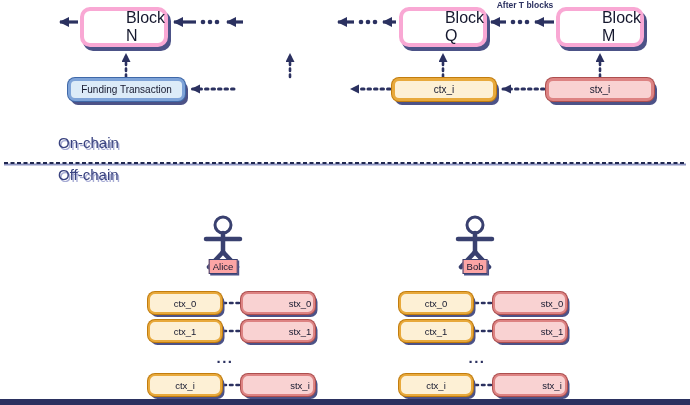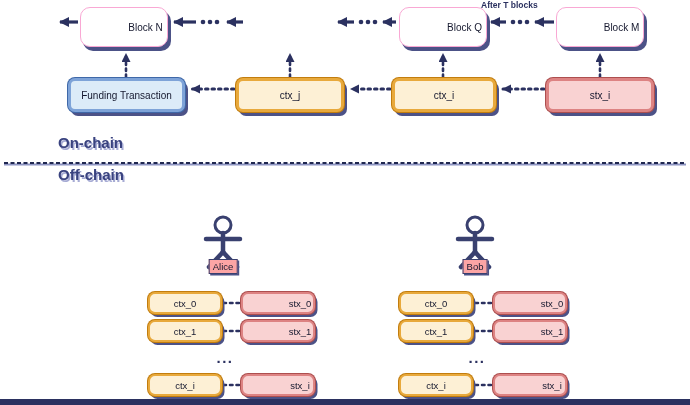--- a/index.html
+++ b/index.html
@@ -4,48 +4,48 @@
 <style>
   html,body { margin:0; padding:0; background:#ffffff; }
   .canvas {
     position:relative; width:690px; height:405px; overflow:hidden;
     font-family:"Liberation Sans", sans-serif; background:#ffffff;
   }
   .overlay { position:absolute; left:0; top:0; width:690px; height:405px; }
 
   .block {
     position:absolute; width:88px; height:40px; box-sizing:border-box;
-    background:#ffffff; border:1px solid #f9a8d4; border-radius:10px;
+    background:#ffffff; border:4px solid #f9a8d4; border-radius:10px;
     box-shadow:3px 4px 0 #4c5287;
     display:flex; align-items:center; justify-content:center;
-    font-size:10px; color:#15182e;padding-left:43px;
+    font-size:16px; color:#15182e;padding-left:43px;
   }
   .tx {
-    position:absolute; height:34px; box-sizing:border-box; border-radius:7px;
+    position:absolute; height:23px; box-sizing:border-box; border-radius:7px;
     display:flex; align-items:center; justify-content:center;
     font-size:10px; color:#15182e; border:3px solid;
   }
   .tx.funding { background:#dcebf8; border-color:#7ea3d8; box-shadow:0 0 0 1px #3f68a8, 3px 4px 0 #4c5287; }
   .tx.ctx     { background:#fdf0d5; border-color:#e8a93c; box-shadow:0 0 0 1px #c27d0e, 3px 4px 0 #4c5287; }
   .tx.stx     { background:#f9d2d2; border-color:#dd8383; box-shadow:0 0 0 1px #ad4f4f, 3px 4px 0 #4c5287; }
 
   .sm {
     position:absolute; width:74px; height:22px; box-sizing:border-box; border-radius:7px;
     display:flex; align-items:center; justify-content:center;
     font-size:9.5px; color:#15182e; border:2.5px solid;
   }
   .sm.ctx { background:#fdf0d5; border-color:#e8a93c; box-shadow:0 0 0 1px #c27d0e, 2.5px 3px 0 #4c5287; }
   .sm.stx { background:#f9d2d2; border-color:#dd8383; box-shadow:0 0 0 1px #ad4f4f, 2.5px 3px 0 #4c5287;padding-left:44px; }
 
   .after-t {
-    position:absolute; left:481px; top:0px; width:88px; 
+    position:absolute; left:481px; top:0px; width:88px; text-align:center;
     font-size:8.5px; font-weight:bold; color:#2b3160;
   }
   .zone-label {
-    position:absolute; left:58px; font-size:15px; font-weight:bold; color:#39427f;
+    position:absolute; left:58px; font-size:15px; font-weight:normal; color:#39427f;
     text-shadow:1.5px 1.5px 0 #a6abd4;
   }
   .onchain  { top:134px; }
   .offchain { top:166px; }
 
   .actor-name {
     position:absolute; top:259px; transform:translateX(-50%);
     background:#fca5a5; border:1.5px solid #39406f; box-shadow:1.5px 1.5px 0 #4c5287;
     font-size:9.5px; color:#15182e; padding:0 3px; line-height:13px;
   }
@@ -136,21 +136,20 @@
     </g>
   </svg>
 
   <div class="block" style="left:80px;  top:7px;">Block N</div>
   <div class="block" style="left:556px; top:7px;">Block M</div>
   <div class="block" style="left:399px; top:7px;">Block Q</div>
 
   <div class="after-t">After T blocks</div>
 
   <div class="tx funding" style="left:68px;  top:78px; width:117px;">Funding Transaction</div>
-  <div class="tx ctx" style="left:236px; top:78px; width:108px;">ctx_j</div>
   <div class="tx ctx" style="left:392px; top:78px; width:104px;">ctx_i</div>
   <div class="tx stx" style="left:546px; top:78px; width:108px;">stx_i</div>
 
   <div class="zone-label onchain">On-chain</div>
   <div class="zone-label offchain">Off-chain</div>
 
   <div class="actor-name" style="left:223px;">Alice</div>
   <div class="actor-name" style="left:475px;">Bob</div>
 
   <div class="sm ctx" style="left:148px; top:292px;">ctx_0</div>

